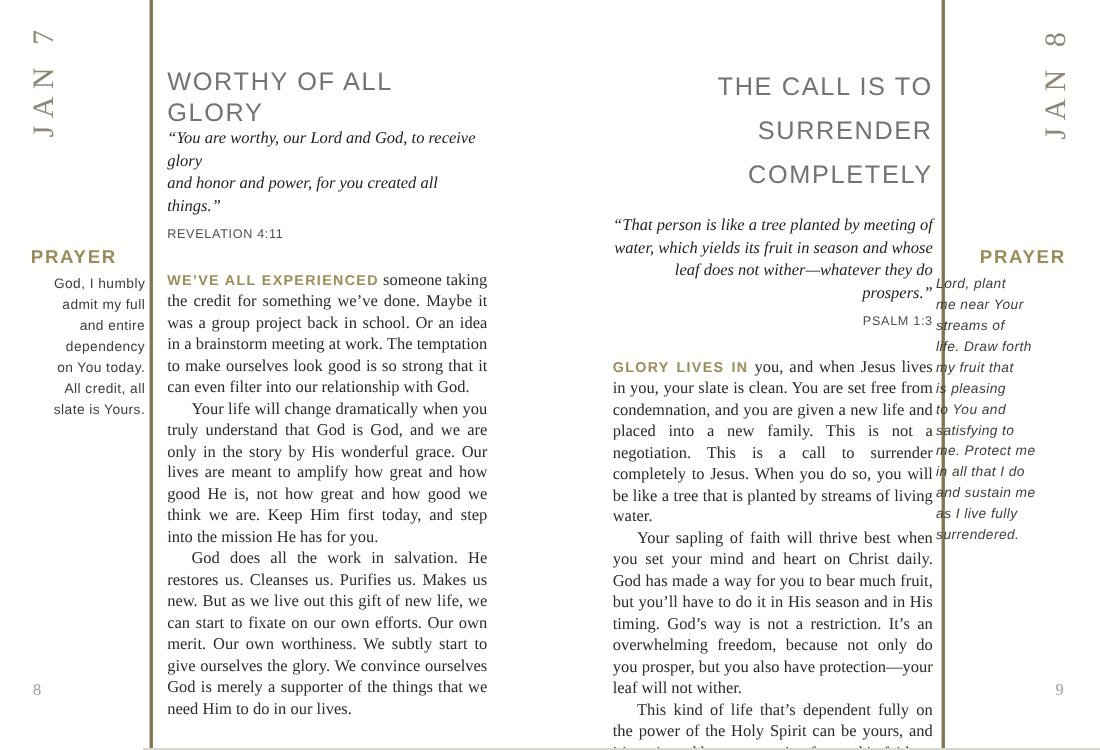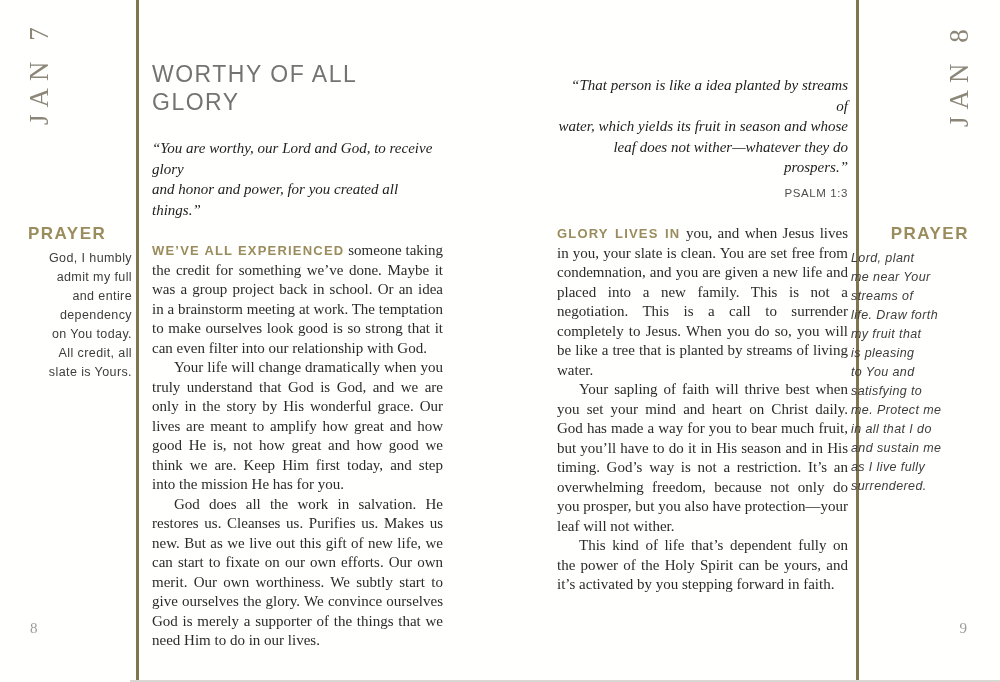--- a/index.html
+++ b/index.html
@@ -48,21 +48,21 @@
   .content.left-col  { left:152px; top:60px; }
   .content.right-col { left:557px; top:58px; }
 
   .title {
     font-family:"Liberation Sans", sans-serif; font-size:23px; font-weight:400;
     color:#737373; letter-spacing:1.5px; line-height:28px;
   }
   .content.right-col .title-line { text-align:right; line-height:40px; }
 
   .quote {
-    margin-top:22px; font-style:italic; font-size:15px; line-height:20.5px; color:#21211e;
+    font-style:italic; font-size:15px; line-height:20.5px; color:#21211e;
   }
   .content.right-col .quote { text-align:right; margin-top:17px; }
   .scripture-ref {
     margin-top:5px; font-family:"Liberation Sans", sans-serif; font-size:11.5px;
     color:#4f4f4c; letter-spacing:0.6px; font-style:normal;
   }
   .content.right-col .scripture-ref { text-align:right; }
 
   .body-text { margin-top:21px; font-size:15px; line-height:19.5px; color:#2b2b28;
     text-align:justify; }
@@ -95,31 +95,36 @@
 
   <div class="page-num left">8</div>
 
   <div class="rule left-rule"></div>
 
   <div class="content left-col">
     <div class="title">WORTHY OF ALL GLORY</div>
     <div class="quote">
       <div>“You are worthy, our Lord and God, to receive glory</div>
       <div>and honor and power, for you created all things.”</div>
+      <div class="scripture-ref">REVELATION 4:11</div>
     </div>
     <div class="body-text">
       <p><span class="lead-in">WE’VE ALL EXPERIENCED</span><span> someone taking the credit for something we’ve done. Maybe it was a group project back in school. Or an idea in a brainstorm meeting at work. The temptation to make ourselves look good is so strong that it can even filter into our relationship with God.</span></p>
       <p class="indent">Your life will change dramatically when you truly understand that God is God, and we are only in the story by His wonderful grace. Our lives are meant to amplify how great and how good He is, not how great and how good we think we are. Keep Him first today, and step into the mission He has for you.</p>
       <p class="indent">God does all the work in salvation. He restores us. Cleanses us. Purifies us. Makes us new. But as we live out this gift of new life, we can start to fixate on our own efforts. Our own merit. Our own worthiness. We subtly start to give ourselves the glory. We convince ourselves God is merely a supporter of the things that we need Him to do in our lives.</p>
     </div>
   </div>
 
   <div class="content right-col">
+    <div class="title">
+      <div class="title-line">THE CALL IS TO SURRENDER</div>
+      <div class="title-line">COMPLETELY</div>
+    </div>
     <div class="quote">
-      <div>“That person is like a idea planted by streams of</div>
+      <div>“That person is like a tree planted by meeting of</div>
       <div>water, which yields its fruit in season and whose</div>
       <div>leaf does not wither—whatever they do prospers.”</div>
       <div class="scripture-ref">PSALM 1:3</div>
     </div>
     <div class="body-text">
       <p><span class="lead-in">GLORY LIVES IN</span><span> you, and when Jesus lives in you, your slate is clean. You are set free from condemnation, and you are given a new life and placed into a new family. This is not a negotiation. This is a call to surrender completely to Jesus. When you do so, you will be like a tree that is planted by streams of living water.</span></p>
       <p class="indent">Your sapling of faith will thrive best when you set your mind and heart on Christ daily. God has made a way for you to bear much fruit, but you’ll have to do it in His season and in His timing. God’s way is not a restriction. It’s an overwhelming freedom, because not only do you prosper, but you also have protection—your leaf will not wither.</p>
       <p class="indent">This kind of life that’s dependent fully on the power of the Holy Spirit can be yours, and it’s activated by you stepping forward in faith.</p>
     </div>
   </div>

